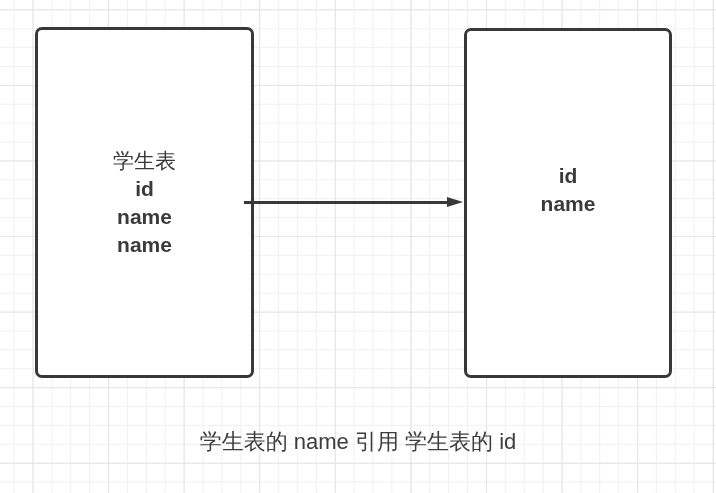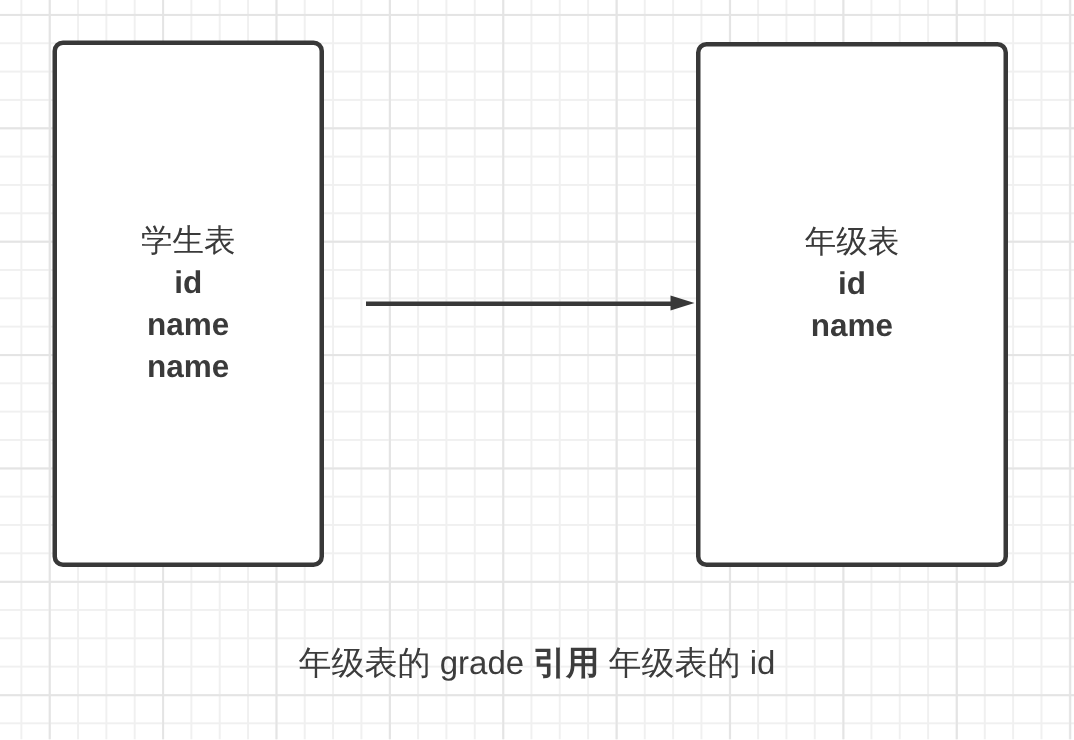--- a/index.html
+++ b/index.html
@@ -34,21 +34,21 @@
   .node {
     position: absolute;
     box-sizing: border-box;
     background: #ffffff;
     border: 3px solid #383838;
     border-radius: 7px;
     display: flex;
     align-items: center;
     justify-content: center;
   }
-  .node-left  { left: 35px;  top: 27px; width: 181px; height: 351px; }
+  .node-left  { left: 35px;  top: 27px; width: 219px; height: 351px; }
   .node-right { left: 464px; top: 28px; width: 208px; height: 350px; }
   .node-label {
     text-align: center;
     color: #3a3a3a;
     font-size: 21px;
     line-height: 28px;
     white-space: nowrap;
   }
   .node-right .node-label { transform: translateY(-13px); }
   .node-title { font-weight: 400; }
@@ -76,42 +76,41 @@
     left: 0;
     top: 429px;
     width: 716px;
     text-align: center;
     color: #3c3c3c;
     font-size: 22px;
     line-height: 25px;
     font-weight: 400;
     white-space: pre;
   }
-  .caption .bold { font-weight: 700; }
+  .caption .bold { font-weight: 400; }
 </style>
 </head>
 <body>
 
 <div class="canvas">
 
   <div class="node node-left">
     <div class="node-label">
       <div class="node-title">学生表</div>
       <div class="node-field">id</div>
       <div class="node-field">name</div>
       <div class="node-field">name</div>
     </div>
   </div>
 
   <div class="arrow-shaft"></div>
   <div class="arrow-head"></div>
 
   <div class="node node-right">
     <div class="node-label">
-      <div class="node-title">年级表</div>
       <div class="node-field">id</div>
       <div class="node-field">name</div>
     </div>
   </div>
 
-  <div class="caption"><span>年级表的 grade </span><span class="bold">引用</span><span> 年级表的 id</span></div>
+  <div class="caption"><span>学生表的 name </span><span class="bold">引用</span><span> 学生表的 id</span></div>
 
 </div>
 
 </body></html>

